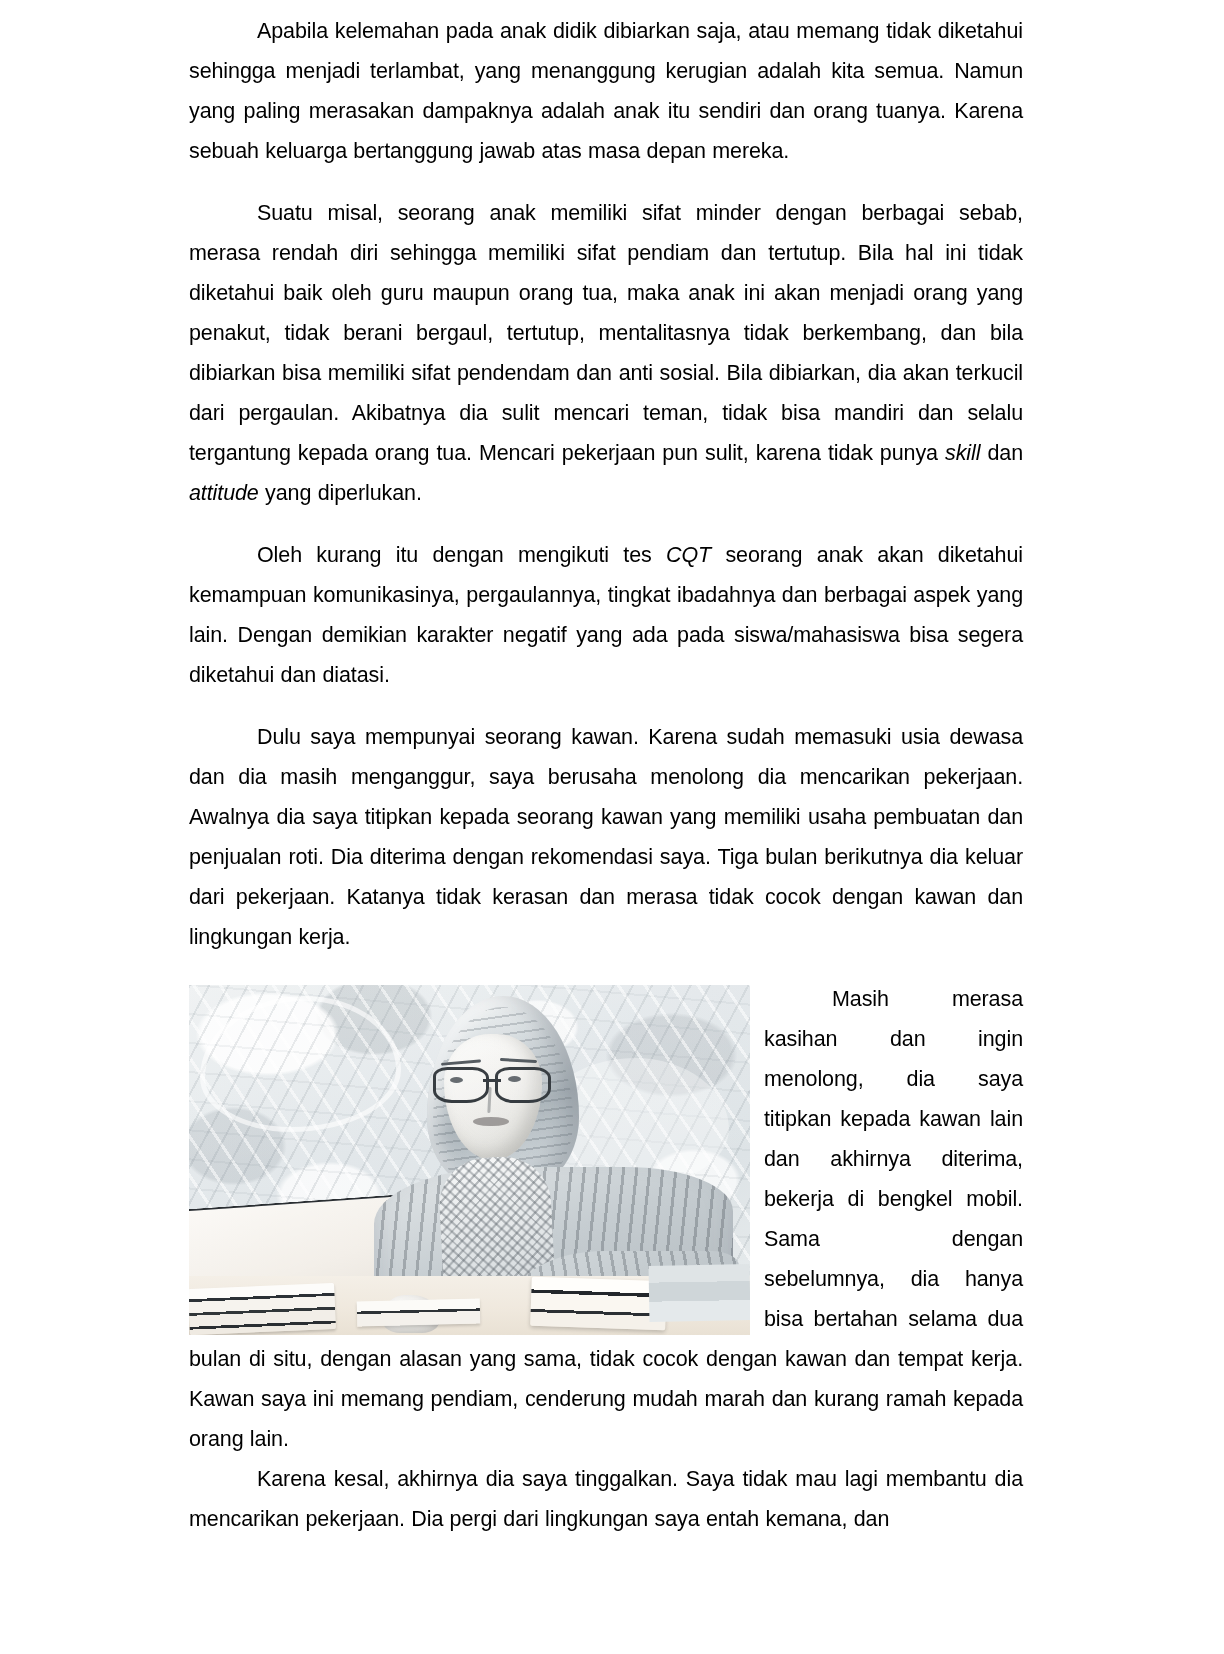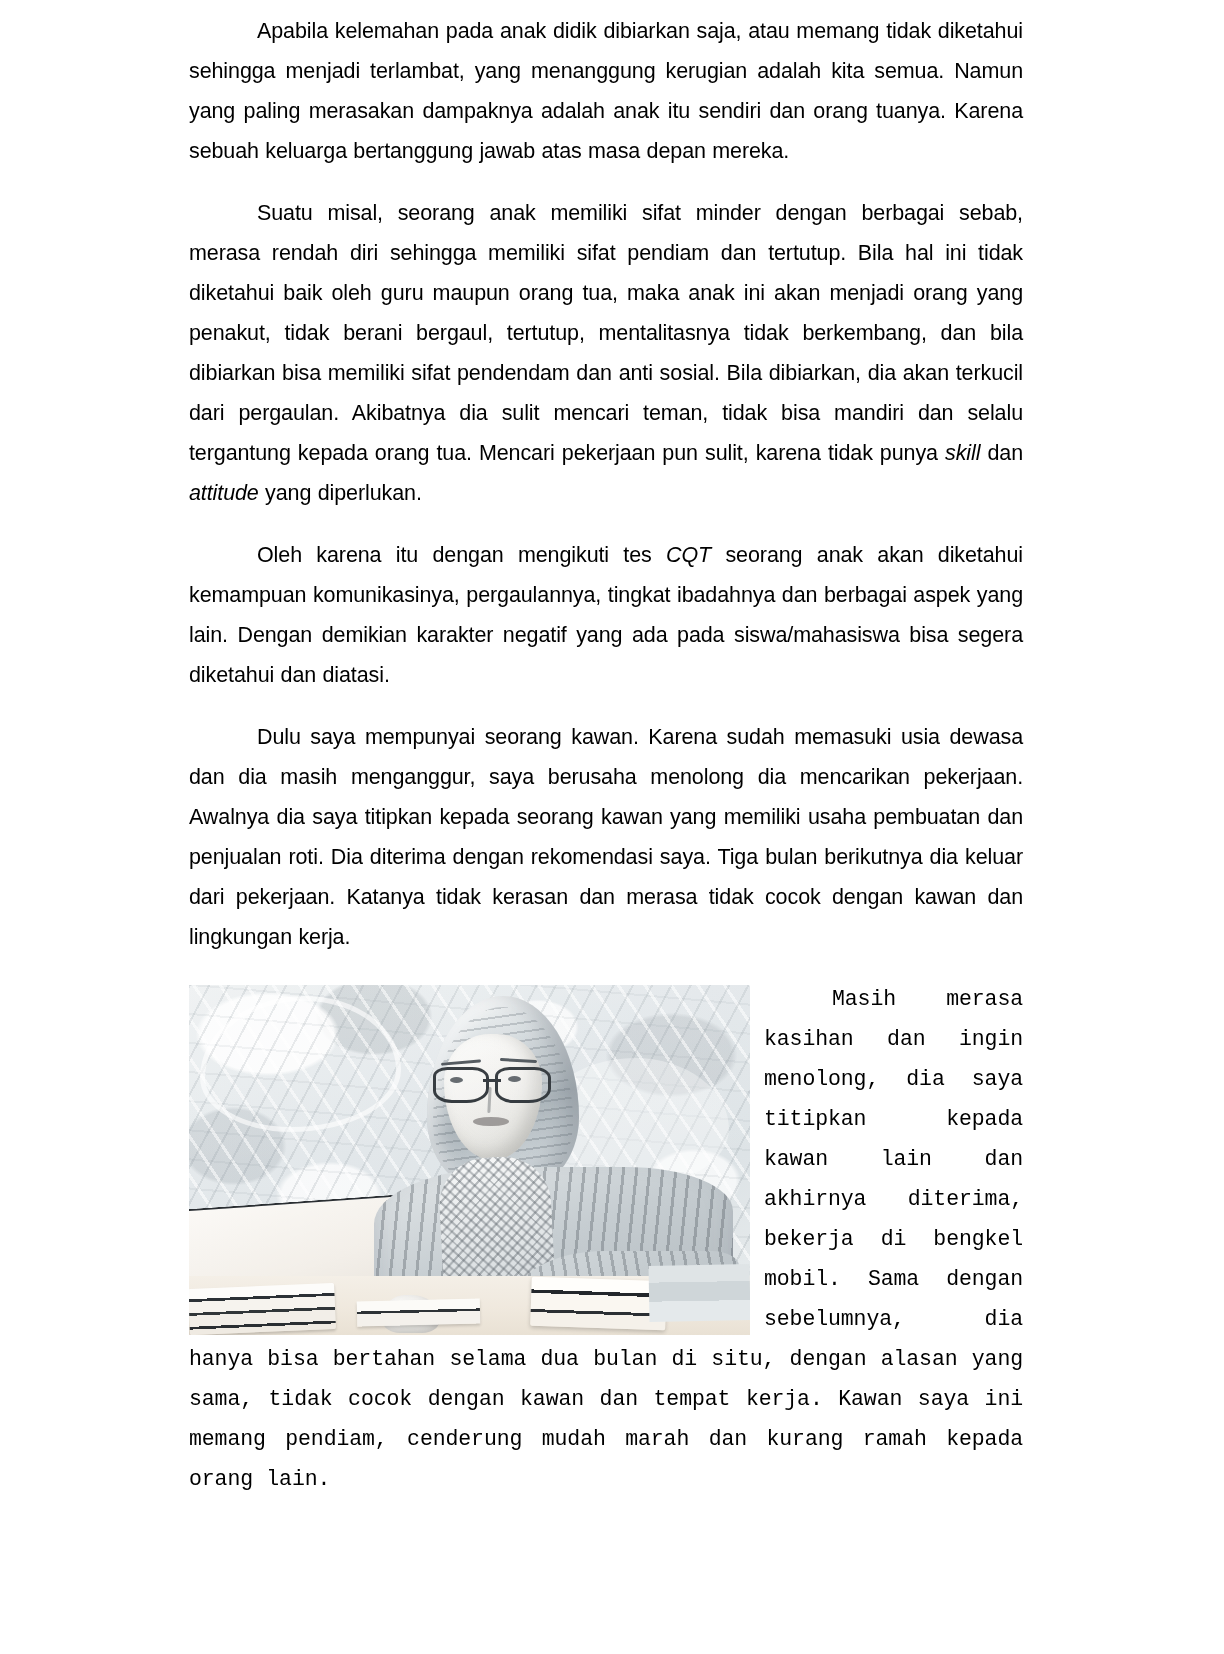--- a/index.html
+++ b/index.html
@@ -47,21 +47,20 @@
     margin-bottom: 0;
   }
 
   em.ital {
   }
 
   
   .figure-block {
     margin: 0;
     padding: 0;
-    font-family: Liberation Mono, monospace;
   }
 
   .figure {
     float: left;
     width: 561px;
     height: 350px;
     margin: 6px 14px 4px 0;
     position: relative;
     overflow: hidden;
     background: #e8ecee;
@@ -331,21 +330,21 @@
 </head>
 <body>
 
 <div class="page">
   <div class="content">
 
     <p class="para indent">Apabila kelemahan pada anak didik dibiarkan saja, atau memang tidak diketahui sehingga menjadi terlambat, yang menanggung kerugian adalah kita semua. Namun yang paling merasakan dampaknya adalah anak itu sendiri dan orang tuanya. Karena sebuah keluarga bertanggung jawab atas masa depan mereka.</p>
 
     <p class="para indent"><span>Suatu misal, seorang anak memiliki sifat minder dengan berbagai sebab, merasa rendah diri sehingga memiliki sifat pendiam dan tertutup. Bila hal ini tidak diketahui baik oleh guru maupun orang tua, maka anak ini akan menjadi orang yang penakut, tidak berani bergaul, tertutup, mentalitasnya tidak berkembang, dan bila dibiarkan bisa memiliki sifat pendendam dan anti sosial. Bila dibiarkan, dia akan terkucil dari pergaulan. Akibatnya dia sulit mencari teman, tidak bisa mandiri dan selalu tergantung kepada orang tua. Mencari pekerjaan pun sulit, karena tidak punya </span><em class="ital">skill</em><span> dan </span><em class="ital">attitude</em><span> yang diperlukan.</span></p>
 
-    <p class="para indent"><span>Oleh karena itu dengan mengikuti tes </span><em class="ital">CQT</em><span> seorang anak akan diketahui kemampuan komunikasinya, pergaulannya, tingkat ibadahnya dan berbagai aspek yang lain. Dengan demikian karakter negatif yang ada pada siswa/mahasiswa bisa segera diketahui dan diatasi.</span></p>
+    <p class="para indent"><span>Oleh kurang itu dengan mengikuti tes </span><em class="ital">CQT</em><span> seorang anak akan diketahui kemampuan komunikasinya, pergaulannya, tingkat ibadahnya dan berbagai aspek yang lain. Dengan demikian karakter negatif yang ada pada siswa/mahasiswa bisa segera diketahui dan diatasi.</span></p>
 
     <p class="para indent">Dulu saya mempunyai seorang kawan. Karena sudah memasuki usia dewasa dan dia masih menganggur, saya berusaha menolong dia mencarikan pekerjaan. Awalnya dia saya titipkan kepada seorang kawan yang memiliki usaha pembuatan dan penjualan roti. Dia diterima dengan rekomendasi saya. Tiga bulan berikutnya dia keluar dari pekerjaan. Katanya tidak kerasan dan merasa tidak cocok dengan kawan dan lingkungan kerja.</p>
 
     <div class="figure-block clearfix">
 
       <figure class="figure" aria-label="Seorang perempuan berkacamata sedang bekerja di depan laptop dengan tumpukan buku">
         <span class="ph-wall"></span>
         <span class="ph-laptop"></span>
         <span class="ph-hair"></span>
         <span class="ph-face"></span>
@@ -368,15 +367,16 @@
         <span class="ph-books-l"></span>
         <span class="ph-books-m"></span>
         <span class="ph-books-r"></span>
         <span class="ph-books-far"></span>
         <span class="ph-tone"></span>
       </figure>
 
       <p class="para indent">Masih merasa kasihan dan ingin menolong, dia saya titipkan kepada kawan lain dan akhirnya diterima, bekerja di bengkel mobil. Sama dengan sebelumnya, dia hanya bisa bertahan selama dua bulan di situ, dengan alasan yang sama, tidak cocok dengan kawan dan tempat kerja. Kawan saya ini memang pendiam, cenderung mudah marah dan kurang ramah kepada orang lain.</p>
     </div>
 
+    <p class="para indent">Karena kesal, akhirnya dia saya tinggalkan. Saya tidak mau lagi membantu dia mencarikan pekerjaan. Dia pergi dari lingkungan saya entah kemana, dan</p>
 
   </div>
 </div>
 
 </body></html>

